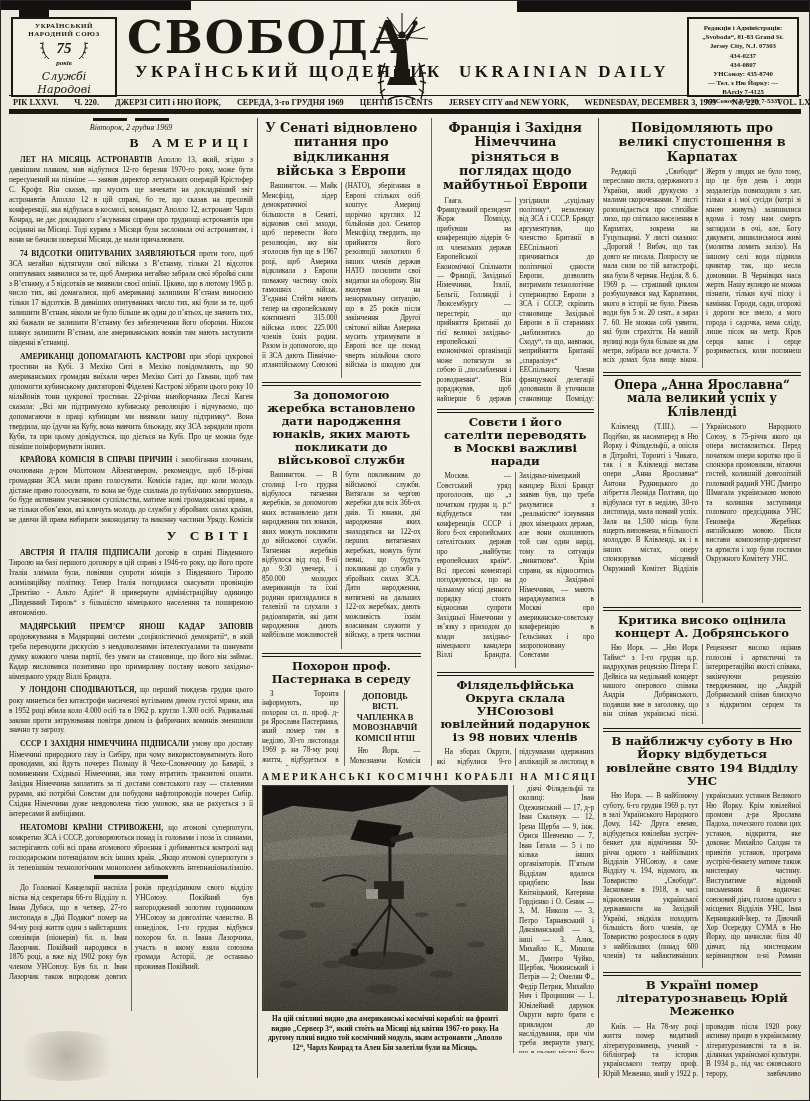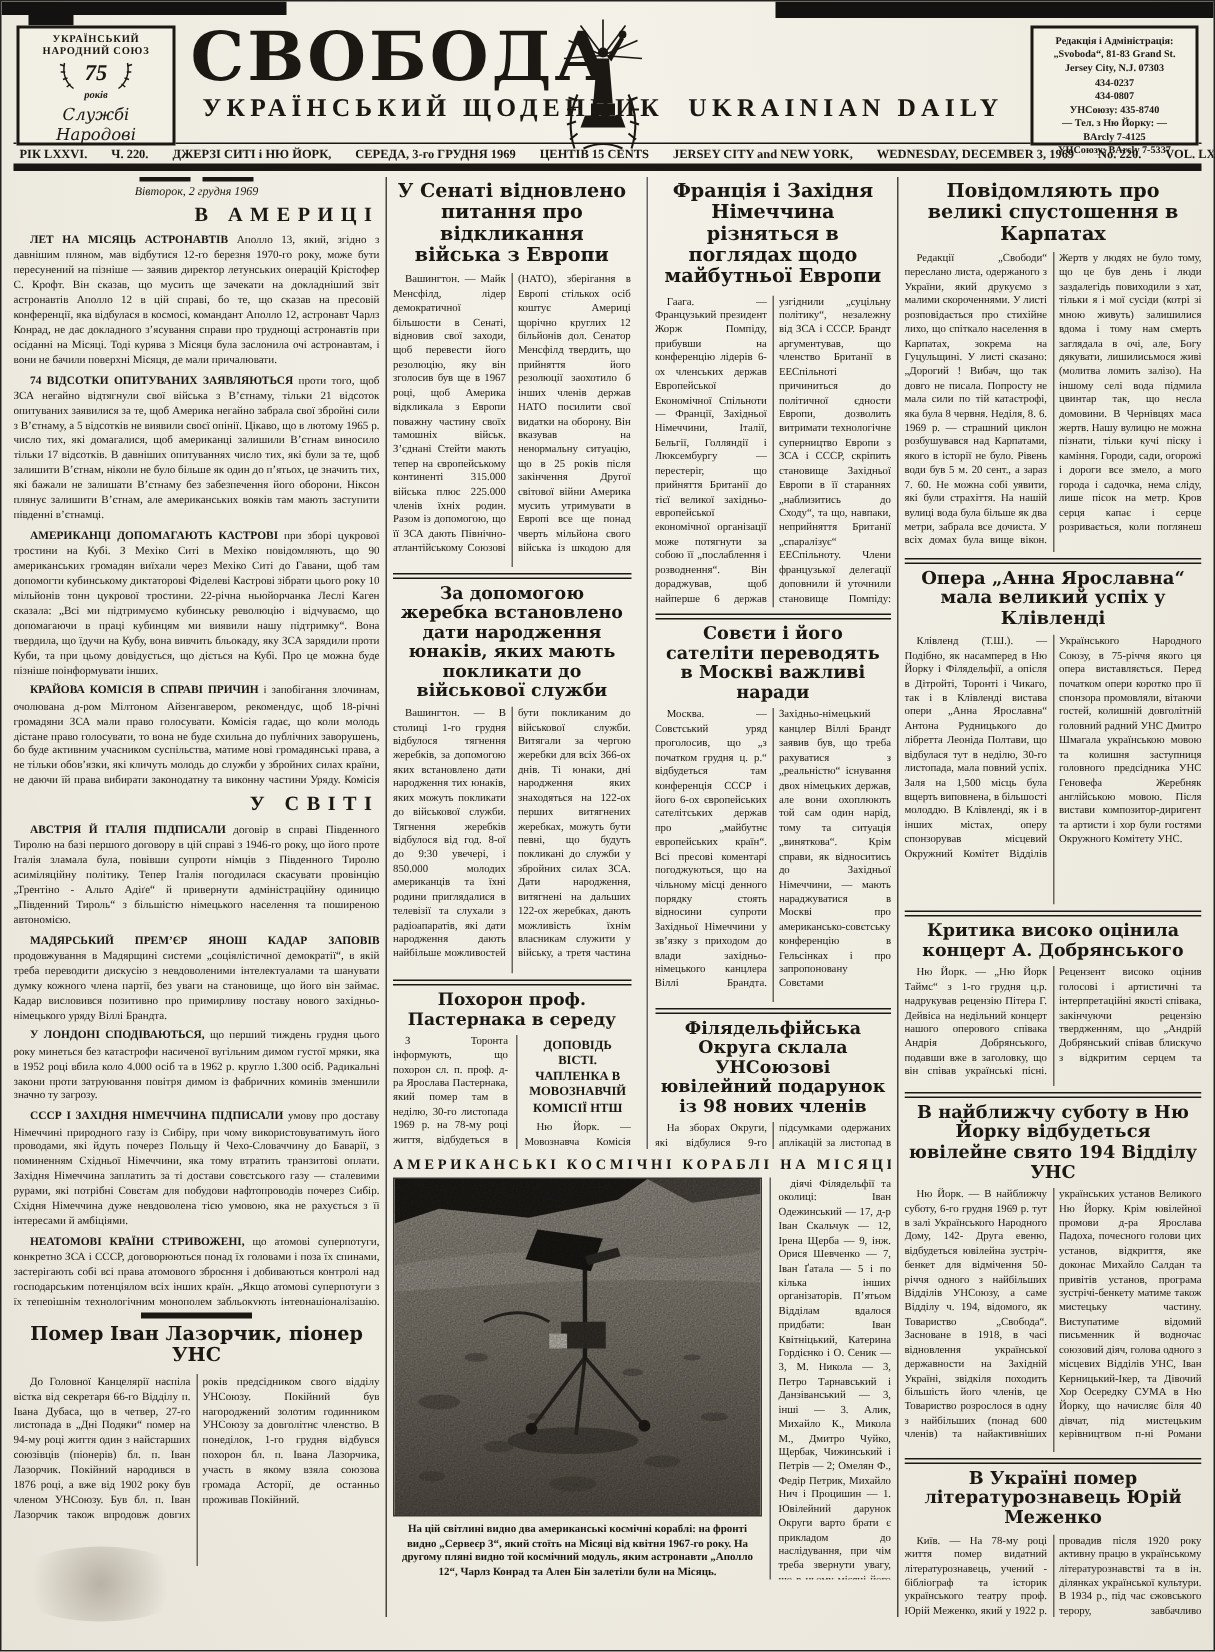--- a/index.html
+++ b/index.html
@@ -166,21 +166,20 @@
       <div class="kv-sec">У СВІТІ</div>
       <div style="height:322px;overflow:hidden;">
         <p><b>АВСТРІЯ Й ІТАЛІЯ ПІДПИСАЛИ</b> <span>договір в справі Південного Тиролю на базі першого договору в цій справі з 1946-го року, що його проте Італія зламала була, повівши супроти німців з Південного Тиролю асиміляційну політику. Тепер Італія погодилася скасувати провінцію „Трентіно - Альто Адіґе“ й привернути адміністраційну одиницю „Південний Тироль“ з більшістю німецького населення та поширеною автономією.</span></p>
         <p><b>МАДЯРСЬКИЙ ПРЕМ’ЄР ЯНОШ КАДАР ЗАПОВІВ</b> <span>продовжування в Мадярщині системи „соціялістичної демократії“, в якій треба переводити дискусію з невдоволеними інтелектуалами та шанувати думку кожного члена партії, без уваги на становище, що його він займає. Кадар висловився позитивно про примирливу поставу нового західньо-німецького уряду Віллі Брандта.</span></p>
         <p><b>У ЛОНДОНІ СПОДІВАЮТЬСЯ,</b> <span>що перший тиждень грудня цього року минеться без катастрофи насиченої вугільним димом густої мряки, яка в 1952 році вбила коло 4.000 осіб та в 1962 р. кругло 1.300 осіб. Радикальні закони проти затруювання повітря димом із фабричних коминів зменшили значно ту загрозу.</span></p>
         <p><b>СССР І ЗАХІДНЯ НІМЕЧЧИНА ПІДПИСАЛИ</b> <span>умову про доставу Німеччині природного газу із Сибіру, при чому використовуватимуть його проводами, які йдуть почерез Польщу й Чехо-Словаччину до Баварії, з поминенням Східньої Німеччини, яка тому втратить транзитові оплати. Західня Німеччина заплатить за ті достави совєтського газу — сталевими рурами, які потрібні Совєтам для побудови нафтопроводів почерез Сибір. Східня Німеччина дуже невдоволена тією умовою, яка не рахується з її інтересами й амбіціями.</span></p>
         <p><b>НЕАТОМОВІ КРАЇНИ СТРИВОЖЕНІ,</b> <span>що атомові суперпотуги, конкретно ЗСА і СССР, договорюються понад їх головами і поза їх спинами, застерігають собі всі права атомового зброєння і добиваються контролі над господарським потенціялом всіх інших країн. „Якщо атомові суперпотуги з їх теперішнім технологічним монополем забльокують інтернаціоналізацію, то вони присудять малі народи до вічного економічного невільництва“ — заявила делегатка Швеції на конференції роззброєння в Женеві, Альва Мірдаль.</span></p>
 
       </div>
       <div class="bar"></div>
-      <div class="h2">Помер Іван Лазорчик, піонер УНС</div>
       <div class="cols2" style="height:128px;">
         <p class="bd">До Головної Канцелярії наспіла вістка від секретаря 66-го Відділу п. Івана Дубаса, що в четвер, 27-го листопада в „Дні Подяки“ помер на 94-му році життя один з найстарших союзівців (піонерів) бл. п. Іван Лазорчик. Покійний народився в 1876 році, а вже від 1902 року був членом УНСоюзу. Був бл. п. Іван Лазорчик також впродовж довгих років предсідником свого відділу УНСоюзу. Покійний був нагороджений золотим годинником УНСоюзу за довголітнє членство. В понеділок, 1-го грудня відбувся похорон бл. п. Івана Лазорчика, участь в якому взяла союзова громада Асторії, де останньо проживав Покійний.</p>
       </div>
     </div>
 
     <div class="vrule"></div>
 
     <div class="col center">
       <div class="halfcols" style="height:648px;">
 

